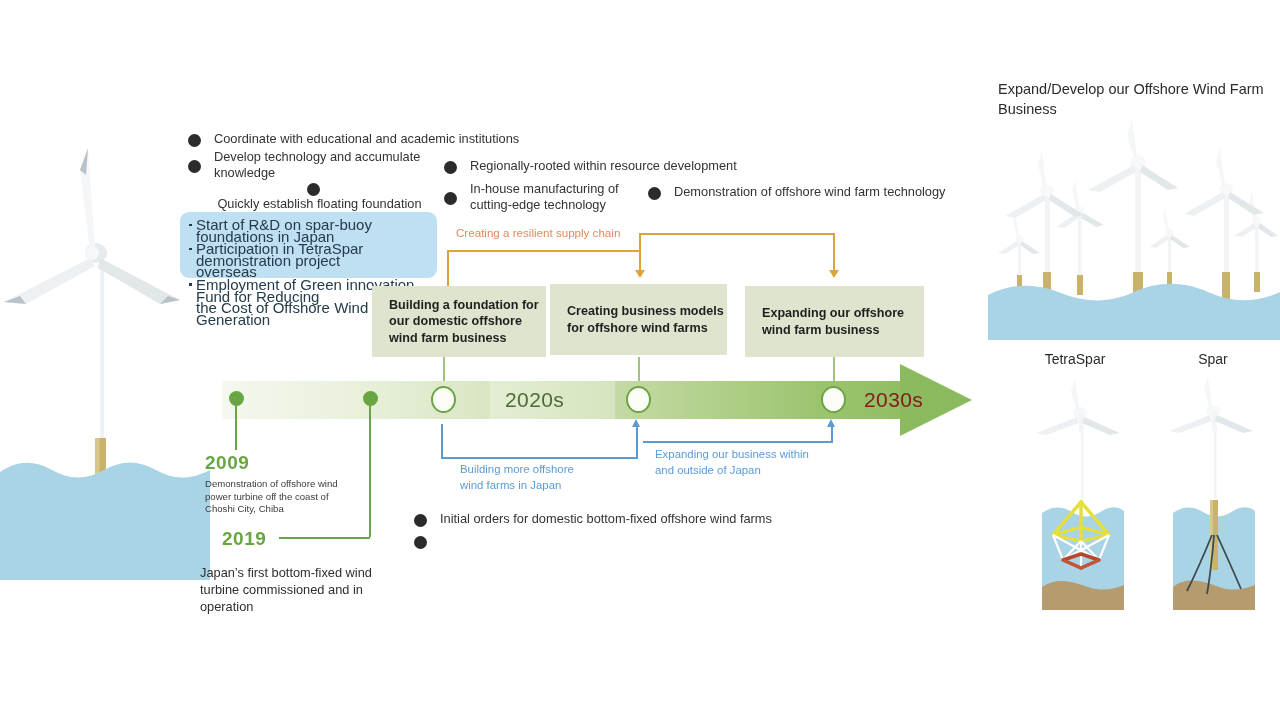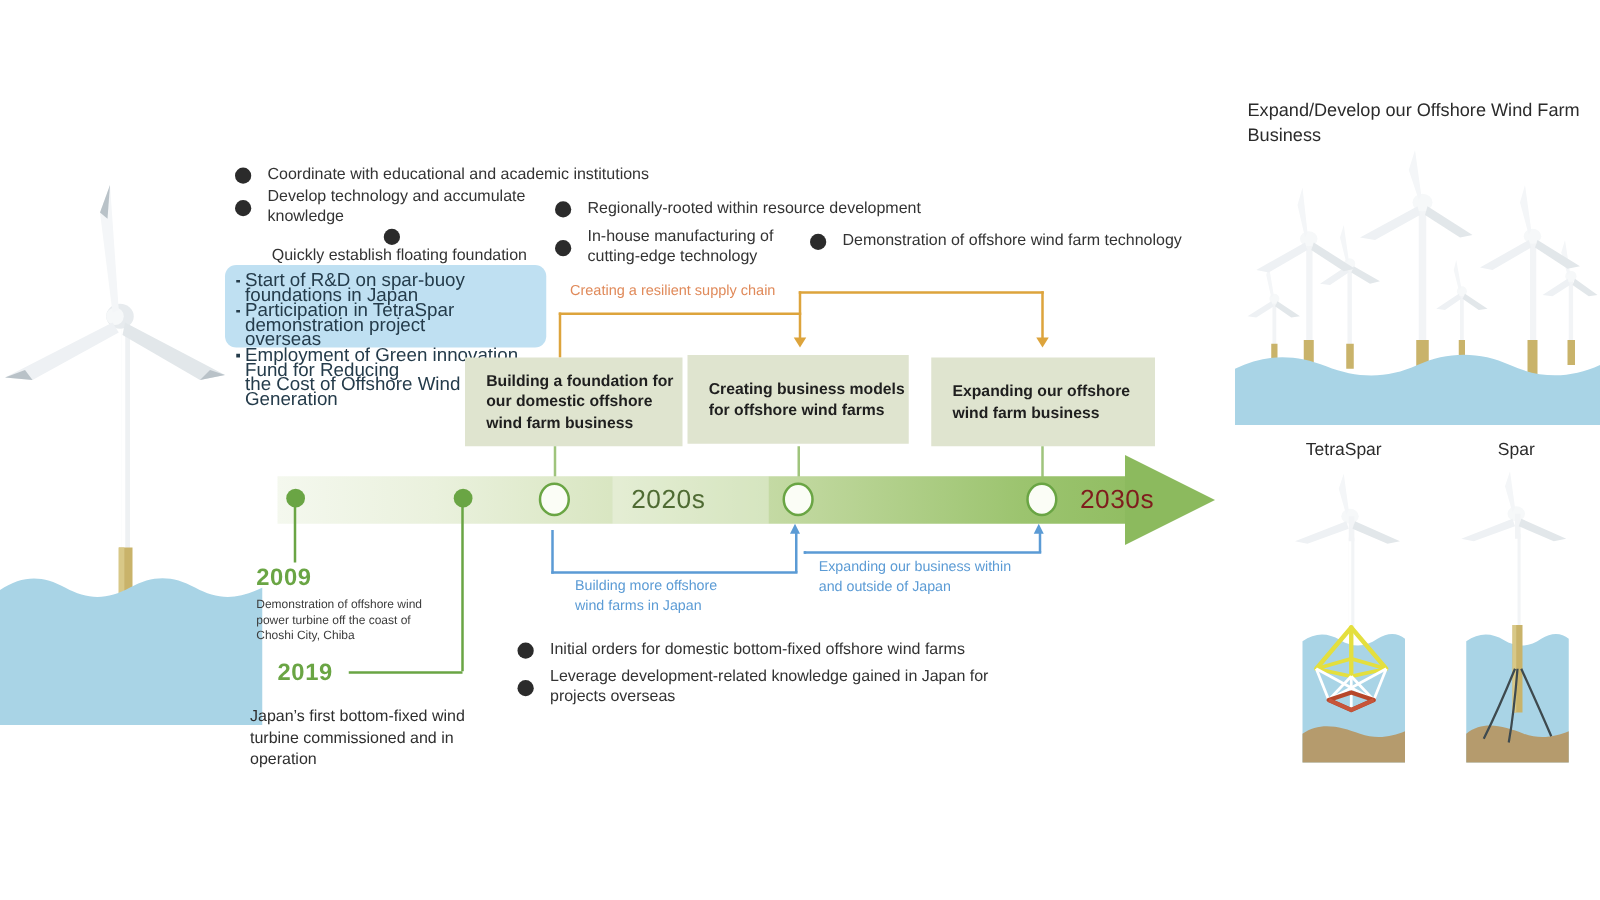--- a/index.html
+++ b/index.html
@@ -253,22 +253,20 @@
 <div class="b-arrow" style="left:827px;top:419px;"></div>
 <div class="b-label" style="left:655px;top:447px;width:230px;">Expanding our business within
 and outside of Japan</div>
 
 <div class="bullet-row" style="left:414px;top:511px;width:400px;">
   <span class="bullet-dot"></span>
   <span class="bullet-text">Initial orders for domestic bottom-fixed offshore wind farms</span>
 </div>
 <div class="bullet-row" style="left:414px;top:533px;width:400px;">
   <span class="bullet-dot"></span>
-  <span class="bullet-text">Leverage development-related knowledge gained in Japan for
-projects overseas</span>
 </div>
 
 <div class="panel-title" style="left:998px;top:79px;width:290px;">Expand/Develop our Offshore Wind Farm
 Business</div>
 
 <svg class="abs" style="left:988px;top:120px;" width="292" height="220" viewBox="0 0 292 220">
   <g fill="#eef1f4">
 
     <g>
       <rect x="30" y="118" width="3" height="50" fill="#f2f4f6"></rect>

